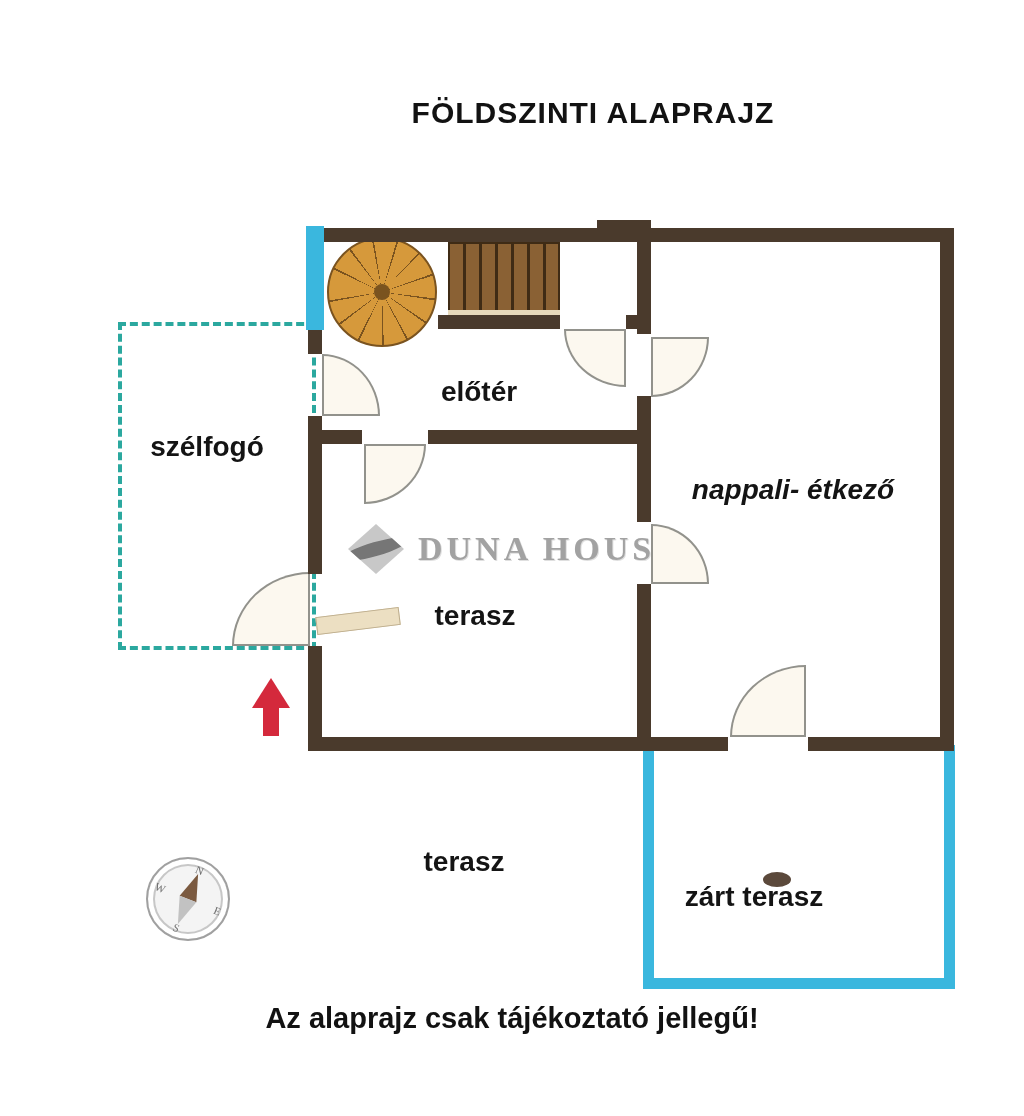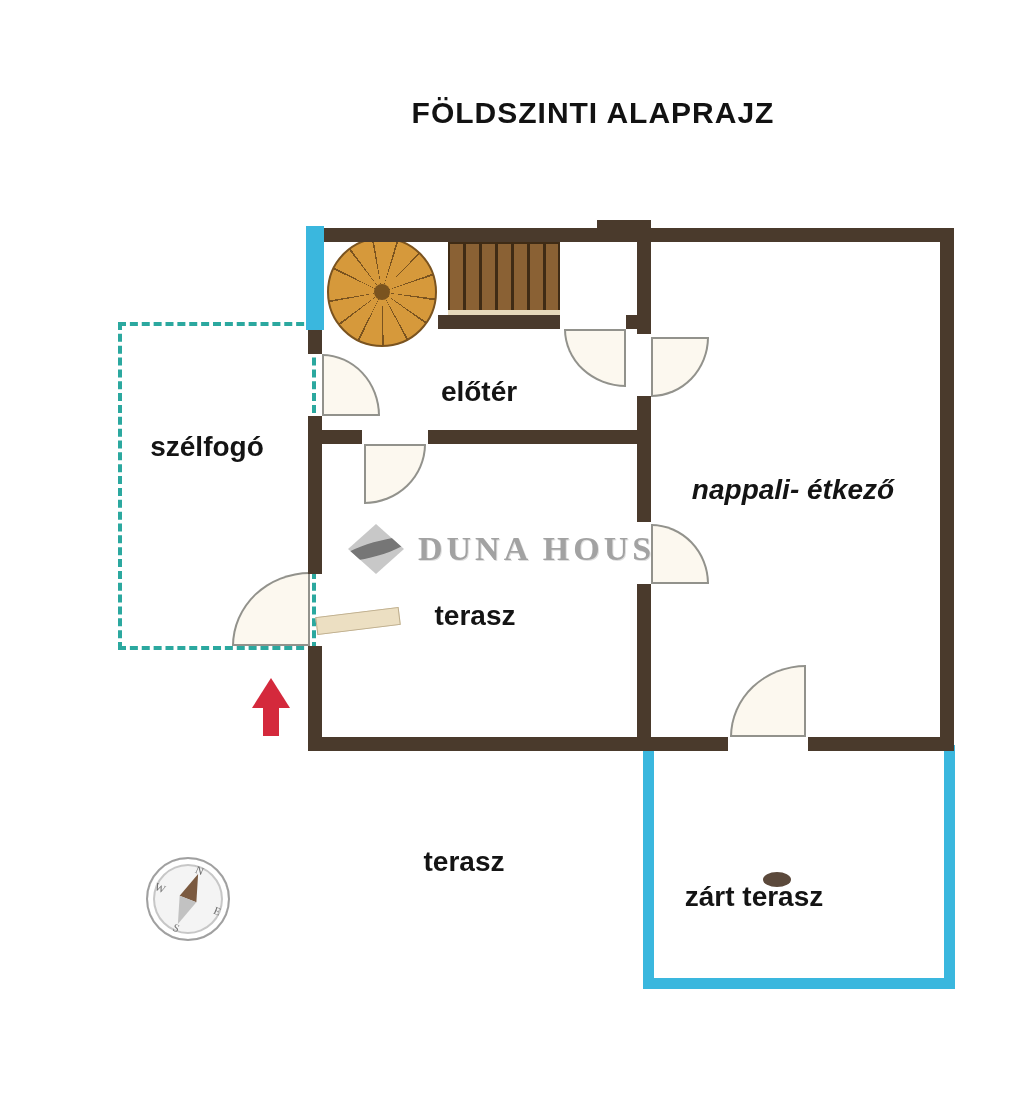--- a/index.html
+++ b/index.html
@@ -188,14 +188,15 @@
     </div>
   </div>
 
   <div class="room-label" style="left:479px;top:356px;margin-top:20px;">előtér</div>
   <div class="room-label" style="left:207px;top:431px;">szélfogó</div>
   <div class="room-label" style="left:793px;top:474px;font-style:italic;">nappali- étkező</div>
   <div class="room-label" style="left:475px;top:600px;">terasz</div>
   <div class="room-label" style="left:464px;top:846px;">terasz</div>
   <div class="room-label" style="left:754px;top:833px;margin-top:48px;">zárt terasz</div>
 
+  <div class="disclaimer">Az alaprajz csak tájékoztató jellegű!</div>
 
 </div>
 
 </body></html>

